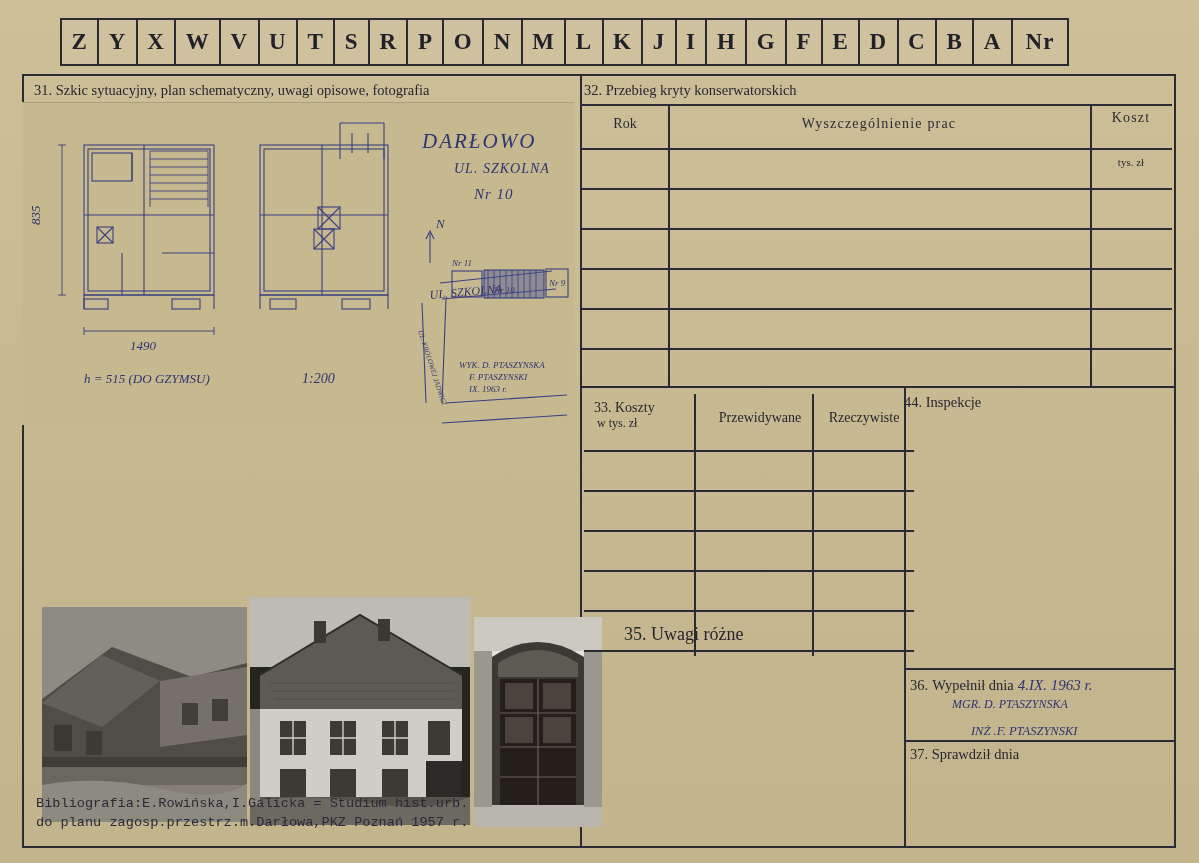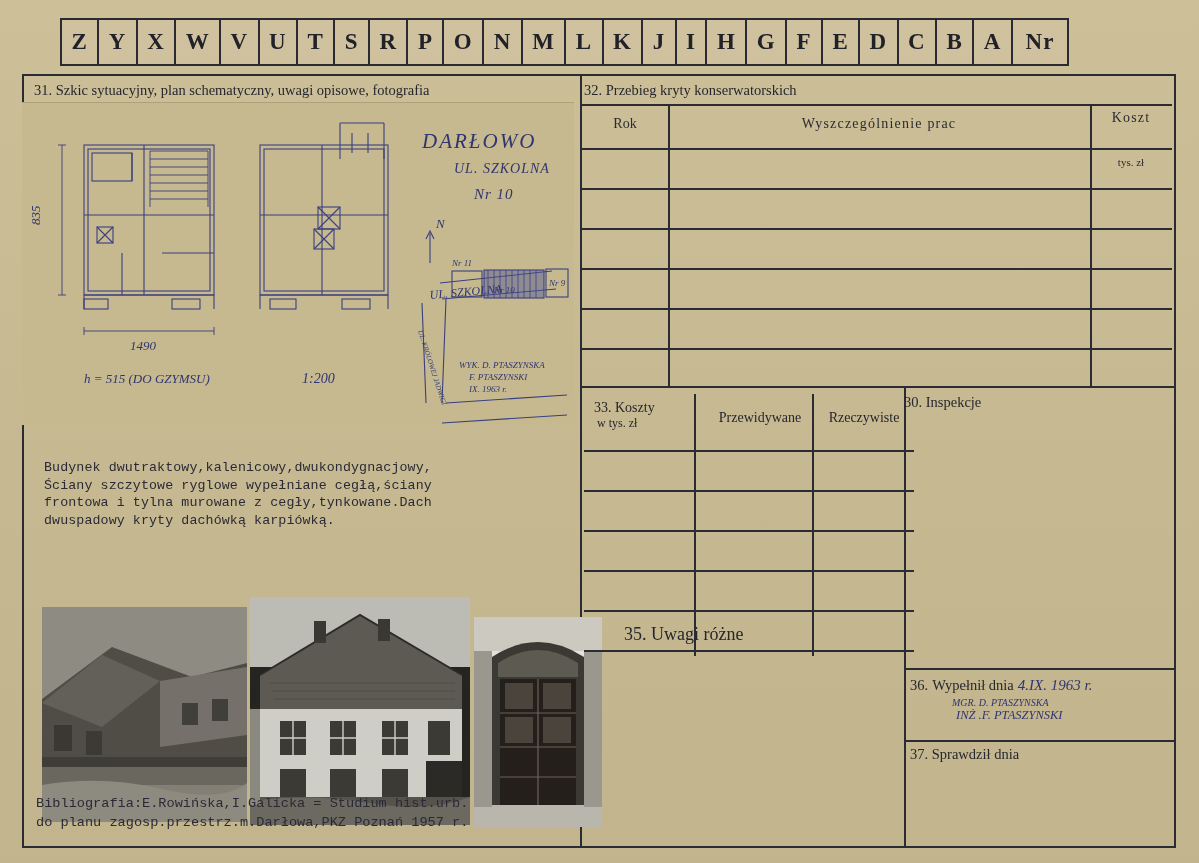--- a/index.html
+++ b/index.html
@@ -190,24 +190,20 @@
           <text x="447" y="277" font-size="9">F. PTASZYNSKI</text>
           <text x="447" y="289" font-size="9">IX. 1963 r.</text>
           <text x="18" y="122" font-size="13" transform="rotate(-90 18 122)">835</text>
           <text x="108" y="247" font-size="13">1490</text>
           <text x="62" y="280" font-size="13">h = 515 (DO GZYMSU)</text>
           <text x="280" y="280" font-size="14">1:200</text>
         </g>
       </svg>
     </div>
 
-    <div class="desc">Budynek dwutraktowy,kalenicowy,dwukondygnacjowy,
-Ściany szczytowe ryglowe wypełniane cegłą,ściany
-frontowa i tylna murowane z cegły,tynkowane.Dach
-dwuspadowy kryty dachówką karpiówką.</div>
 
     <div class="photos">
 
       <div class="photo" style="left:20px;top:72px;width:205px;height:215px;">
         <svg width="205" height="215" viewBox="0 0 205 215">
           <rect width="205" height="215" fill="#6f6c63"></rect>
           <rect width="205" height="92" fill="#8e8b82"></rect>
           <path d="M0 92 L70 40 L150 70 L205 56 L205 150 L0 150 Z" fill="#504d46"></path>
           <path d="M0 150 L205 150 L205 215 L0 215 Z" fill="#6a675f"></path>
           <path d="M0 96 L60 48 L118 74 L60 120 Z" fill="#63605a"></path>
@@ -326,31 +322,31 @@
       <div class="rowline" style="top:256px;"></div>
     </div>
 
     <div class="sec35 lbl">
       <span>35.</span>
       <span>Uwagi różne</span>
     </div>
 
     <div class="vline" style="left:880px;top:310px;bottom:0;"></div>
     <div class="sec34 lbl">
-      <span>30.</span>
+      <span>44.</span>
       <span>Inspekcje</span>
     </div>
     <div class="hline" style="top:592px;left:880px;right:0;"></div>
 
     <div class="sec36">
       <span class="lbl">36.</span>
       <span class="lbl">Wypełnił dnia</span>
       <span class="hand" style="font-size:15px;">4.IX. 1963 r.</span>
-      <div class="hand" style="font-size:10px;margin:3px 0 0 42px;">MGR. D. PTASZYNSKA</div>
-      <div class="hand" style="font-size:12.5px;margin-left:46px;">INŻ .F. PTASZYNSKI</div>
+      <div class="hand" style="font-size:12px;margin:3px 0 12px 42px;">MGR. D. PTASZYNSKA</div>
+      <div class="hand" style="font-size:12.5px;margin-left:46px;text-align:center;">INŻ .F. PTASZYNSKI</div>
     </div>
     <div class="hline" style="top:664px;left:880px;right:0;"></div>
 
     <div class="lbl" style="position:absolute;left:886px;top:670px;">
       <span>37.</span>
       <span>Sprawdził dnia</span>
     </div>
 
   </div>
 </div>

